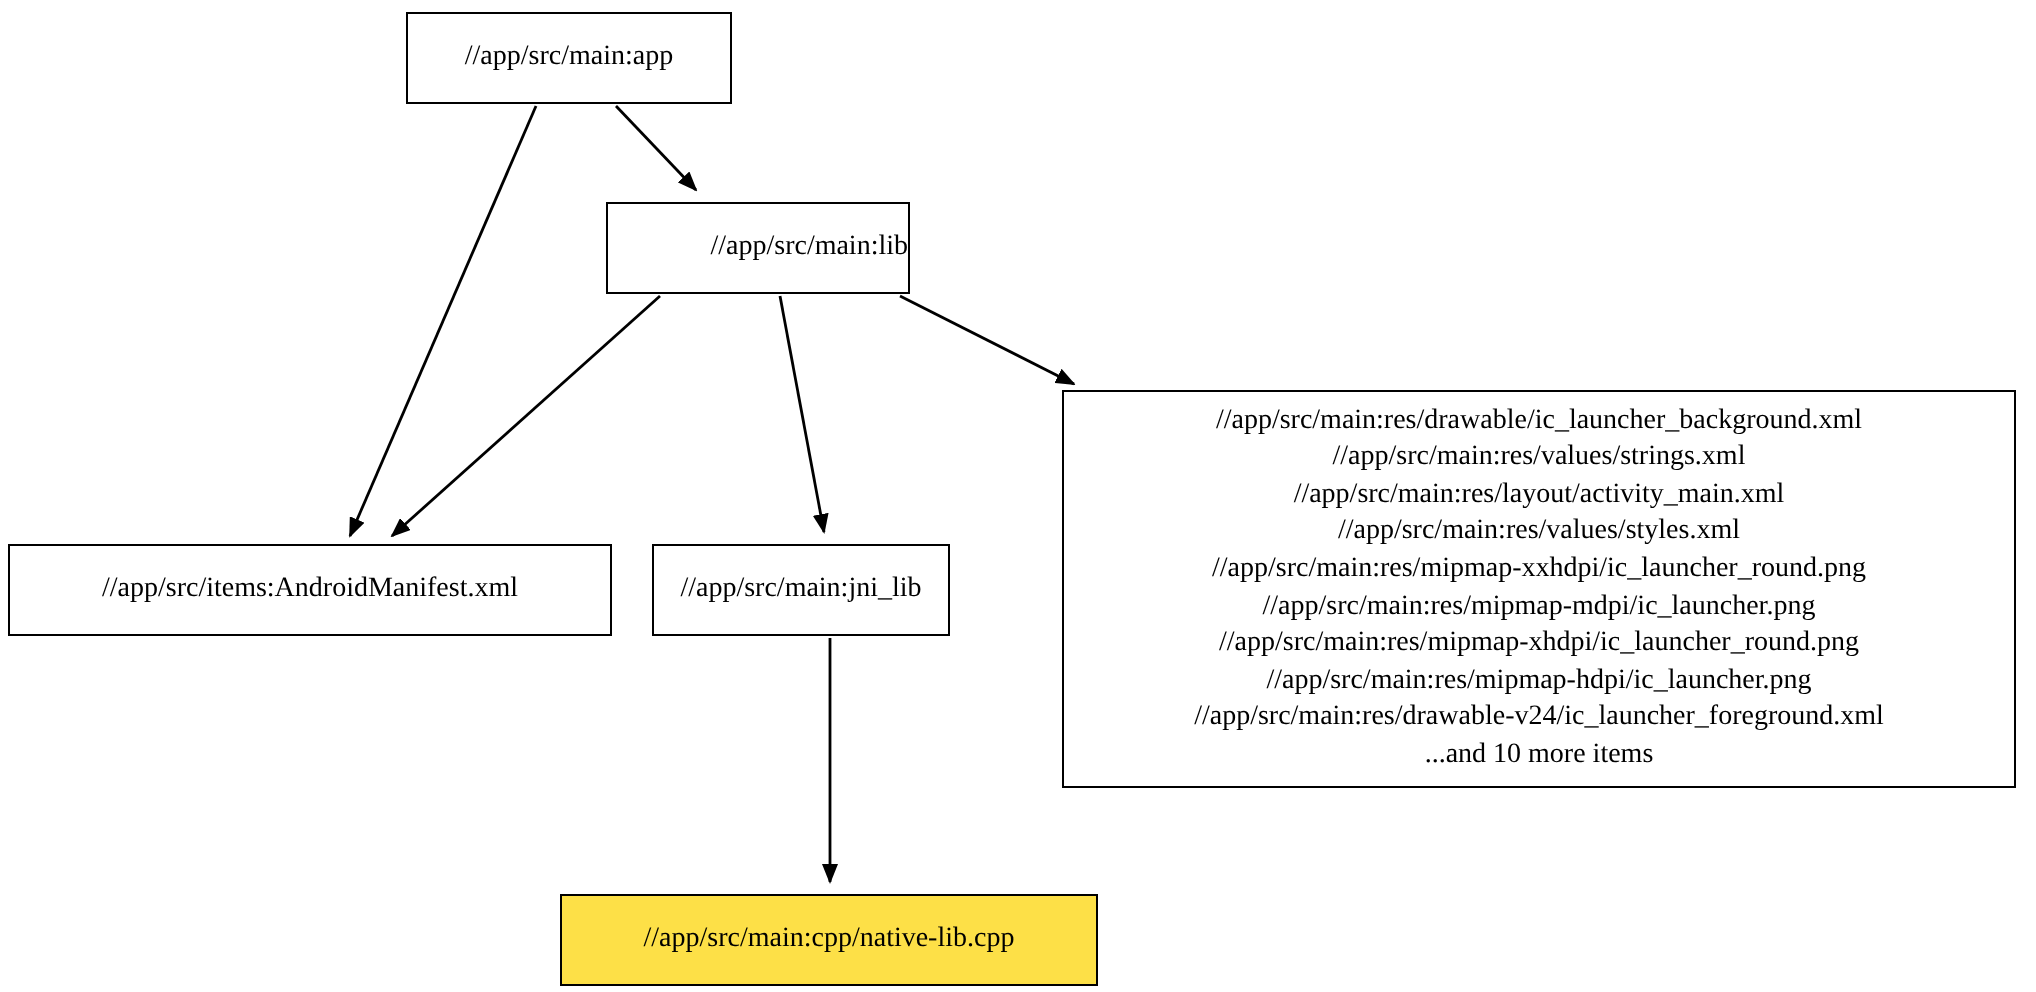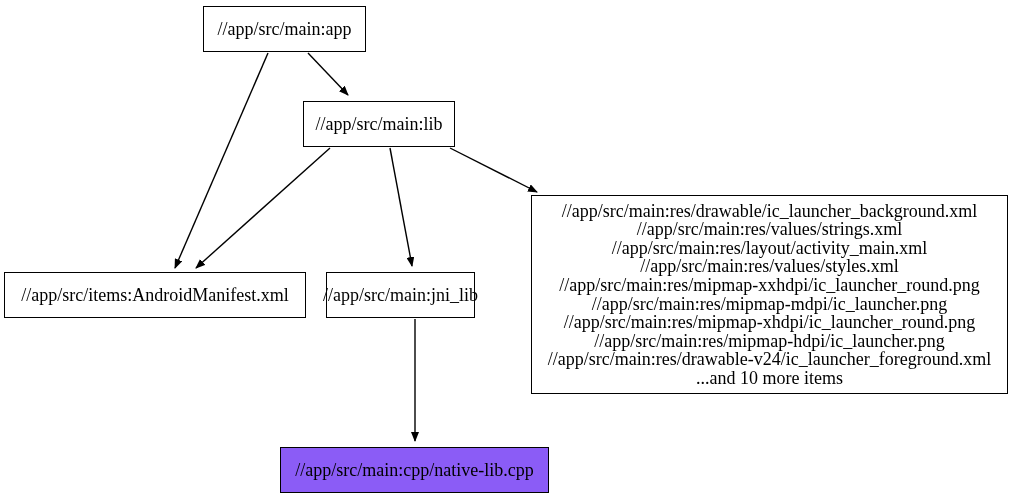--- a/index.html
+++ b/index.html
@@ -27,21 +27,21 @@
   .node {
     position: absolute;
     box-sizing: border-box;
     border: 1px solid #000000;
     background: #ffffff;
     display: flex;
     align-items: center;
     justify-content: center;
     text-align: center;
     color: #000000;
-    font-size: 18px;
+    font-size: 14px;
     line-height: 1.0;
     white-space: pre;
     z-index: 2;
   }
   .node.multi {
     line-height: 18.6px;
     padding: 5px 16px;
   }
   .node-label {
     display: block;
@@ -64,29 +64,29 @@
         <path d="M 308 53 L 348 95" marker-end="url(#arrowhead)" stroke="#000000"></path>
         <path d="M 330 148 L 196 268" marker-end="url(#arrowhead)" stroke="#000000"></path>
         <path d="M 390 148 L 412 266" marker-end="url(#arrowhead)" stroke="#000000"></path>
         <path d="M 450 148 L 537 192" marker-end="url(#arrowhead)" stroke="#000000"></path>
         <path d="M 415 319 L 415 441" marker-end="url(#arrowhead)" stroke="#000000"></path>
       </g>
   </svg>
 
   <div id="nodes-group">
       <div class="node" style="left: 203px; top: 6px; width: 163px; height: 46px; border-color: rgb(0, 0, 0); background: rgb(255, 255, 255); color: rgb(0, 0, 0);"><span class="node-label">//app/src/main:app</span></div>
-      <div class="node" style="left: 303px; top: 101px; width: 152px; height: 46px; border-color: rgb(0, 0, 0); background: rgb(255, 255, 255); color: rgb(0, 0, 0);"><span class="node-label">//app/src/main:lib</span></div>
+      <div class="node" style="left: 303px; top: 101px; width: 152px; height: 46px; border-color: rgb(0, 0, 0); background: rgb(255, 255, 255); color: rgb(0, 0, 0); justify-content: flex-end;"><span class="node-label">//app/src/main:lib</span></div>
       <div class="node" style="left: 4px; top: 272px; width: 302px; height: 46px; border-color: rgb(0, 0, 0); background: rgb(255, 255, 255); color: rgb(0, 0, 0);"><span class="node-label">//app/src/items:AndroidManifest.xml</span></div>
       <div class="node" style="left: 326px; top: 272px; width: 149px; height: 46px; border-color: rgb(0, 0, 0); background: rgb(255, 255, 255); color: rgb(0, 0, 0);"><span class="node-label">//app/src/main:jni_lib</span></div>
       <div class="node multi" style="left: 531px; top: 195px; width: 477px; height: 199px; border-color: rgb(0, 0, 0); background: rgb(255, 255, 255); color: rgb(0, 0, 0);"><span class="node-label">//app/src/main:res/drawable/ic_launcher_background.xml
 //app/src/main:res/values/strings.xml
 //app/src/main:res/layout/activity_main.xml
 //app/src/main:res/values/styles.xml
 //app/src/main:res/mipmap-xxhdpi/ic_launcher_round.png
 //app/src/main:res/mipmap-mdpi/ic_launcher.png
 //app/src/main:res/mipmap-xhdpi/ic_launcher_round.png
 //app/src/main:res/mipmap-hdpi/ic_launcher.png
 //app/src/main:res/drawable-v24/ic_launcher_foreground.xml
 ...and 10 more items</span></div>
-      <div class="node" style="left: 280px; top: 447px; width: 269px; height: 46px; border-color: rgb(0, 0, 0); background: #8b5cf6; color: rgb(0, 0, 0);"><span class="node-label">//app/src/main:cpp/native-lib.cpp</span></div>
+      <div class="node" style="left: 280px; top: 447px; width: 269px; height: 46px; border-color: rgb(0, 0, 0); background: #fde047; color: rgb(0, 0, 0);"><span class="node-label">//app/src/main:cpp/native-lib.cpp</span></div>
     </div>
 
 </div>
 
 </body></html>

